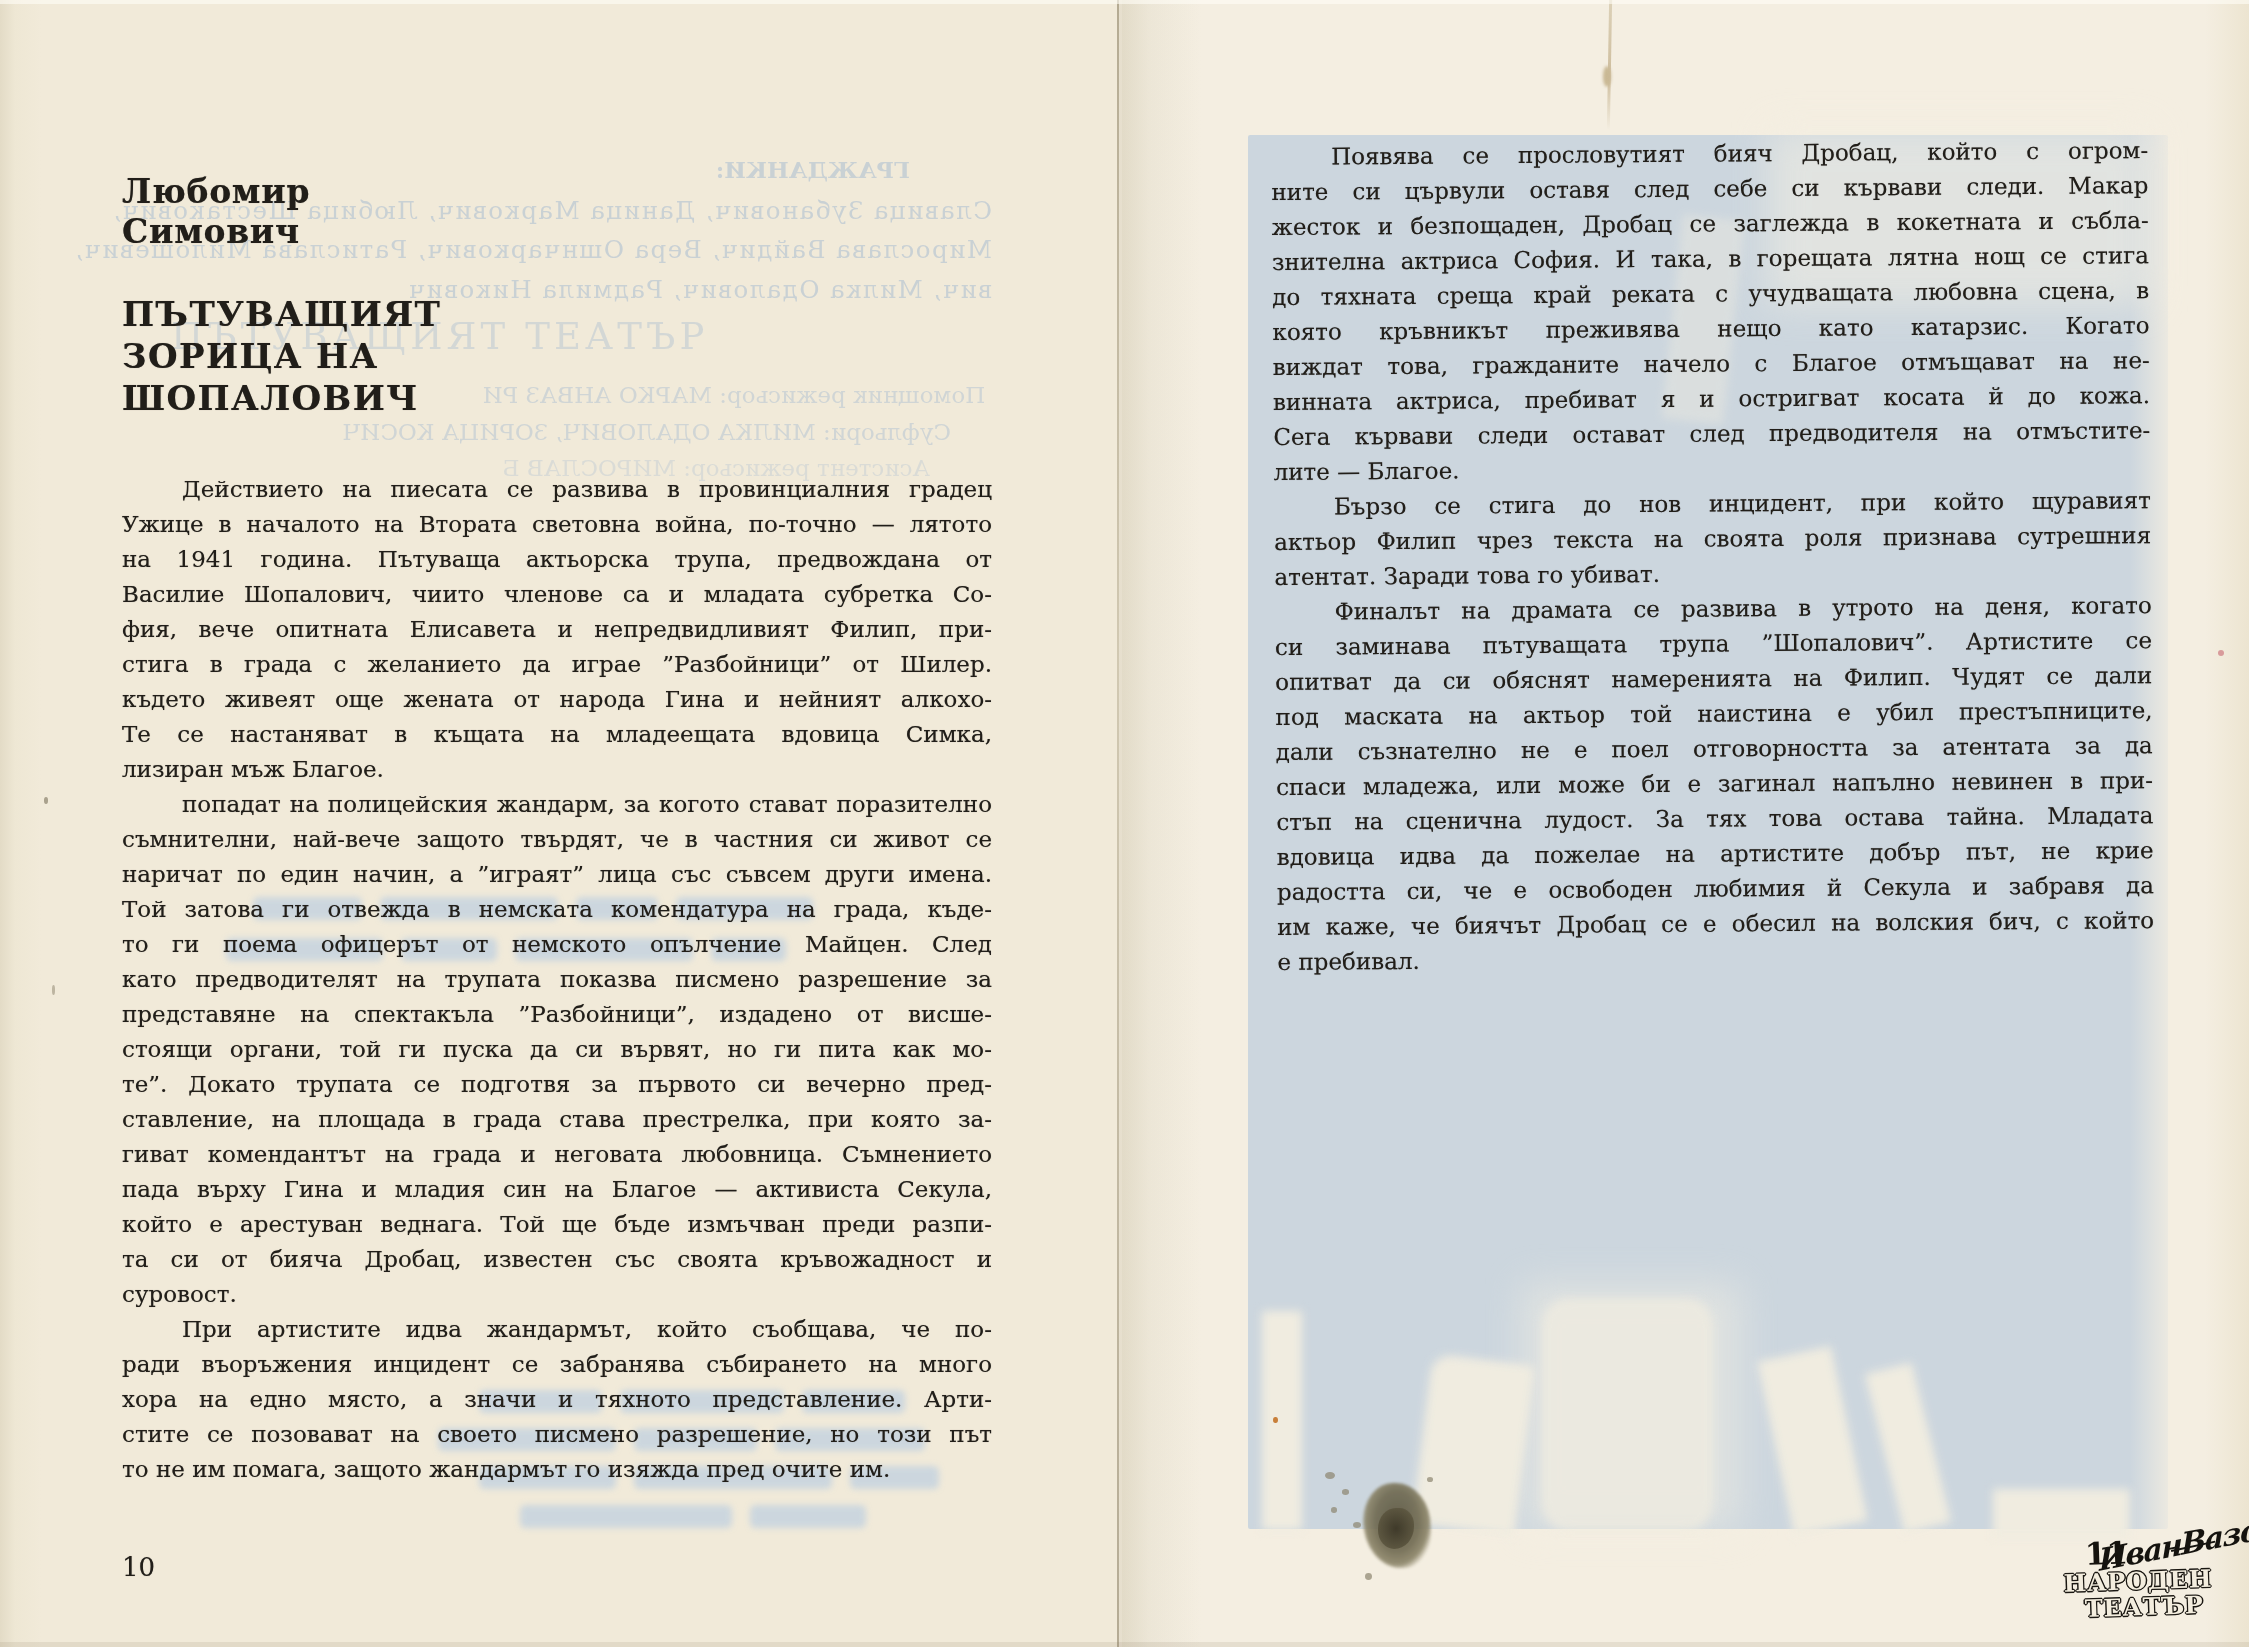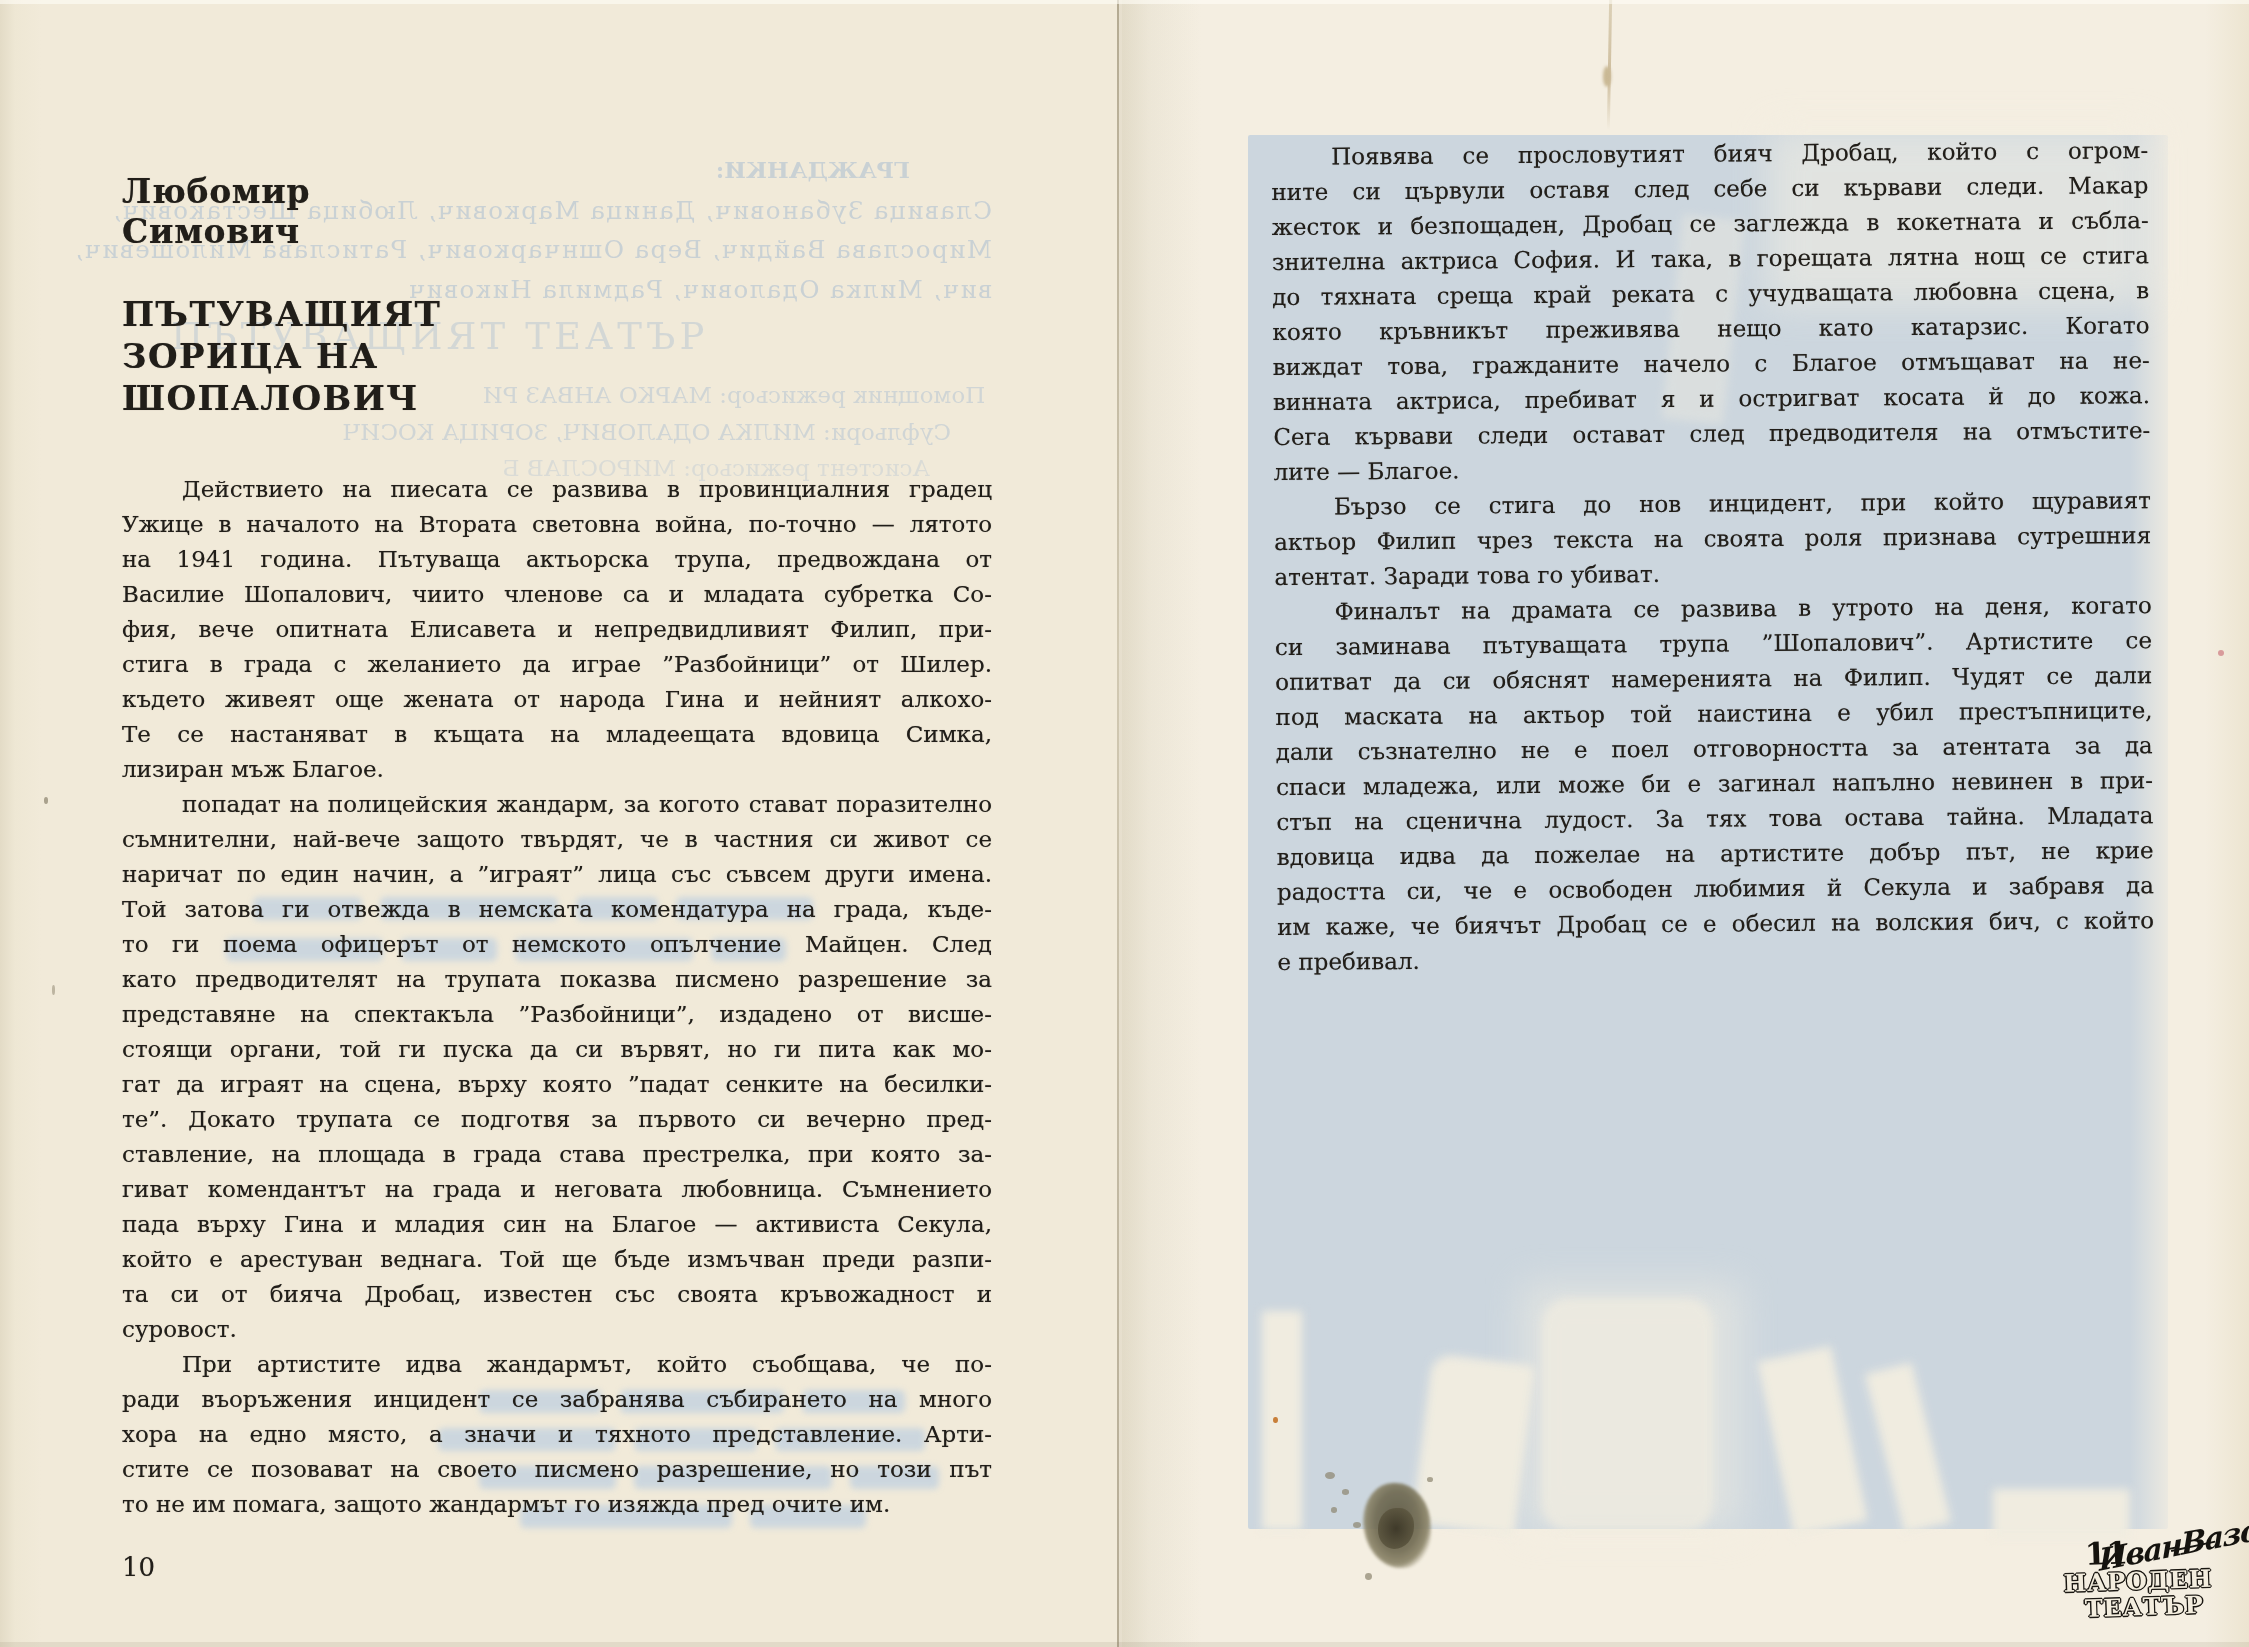--- a/index.html
+++ b/index.html
@@ -135,21 +135,20 @@
         </div>
       <div class="para">
           <div class="ln">попадат на полицейския жандарм, за когото стават поразително</div>
           <div class="ln">съмнителни, най-вече защото твърдят, че в частния си живот се</div>
           <div class="ln">наричат по един начин, а ”играят” лица със съвсем други имена.</div>
           <div class="ln">Той затова ги отвежда в немската комендатура на града, къде-</div>
           <div class="ln">то ги поема офицерът от немското опълчение Майцен. След</div>
           <div class="ln">като предводителят на трупата показва писмено разрешение за</div>
           <div class="ln">представяне на спектакъла ”Разбойници”, издадено от висше-</div>
           <div class="ln">стоящи органи, той ги пуска да си вървят, но ги пита как мо-</div>
-          <div class="ln">гат да играят на сцена, върху която ”падат сенките на бесилки-</div>
           <div class="ln">те”. Докато трупата се подготвя за първото си вечерно пред-</div>
           <div class="ln">ставление, на площада в града става престрелка, при която за-</div>
           <div class="ln">гиват комендантът на града и неговата любовница. Съмнението</div>
           <div class="ln">пада върху Гина и младия син на Благое — активиста Секула,</div>
           <div class="ln">който е арестуван веднага. Той ще бъде измъчван преди разпи-</div>
           <div class="ln">та си от бияча Дробац, известен със своята кръвожадност и</div>
           <div class="ln">суровост.</div>
         </div>
       <div class="para">
           <div class="ln">При артистите идва жандармът, който съобщава, че по-</div>

